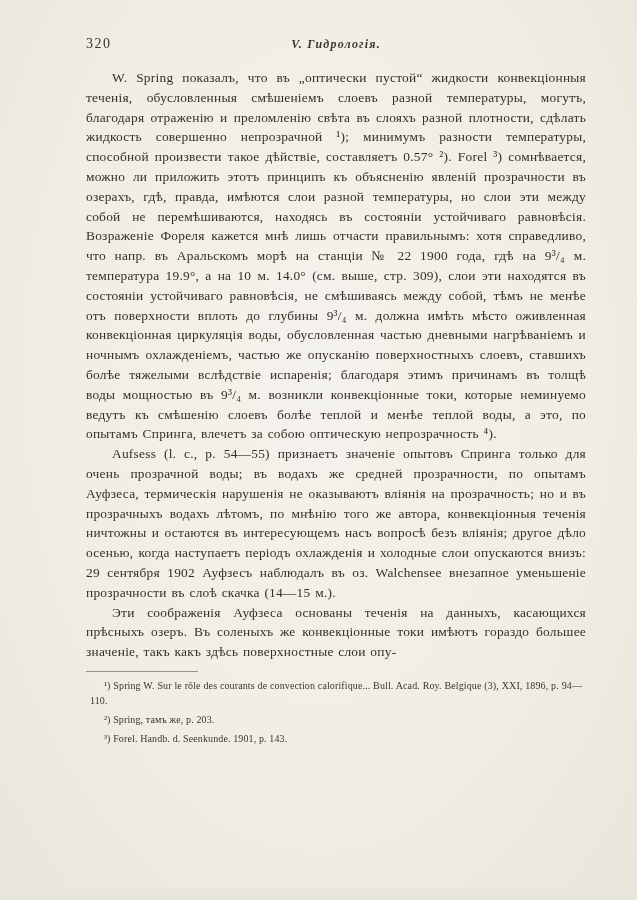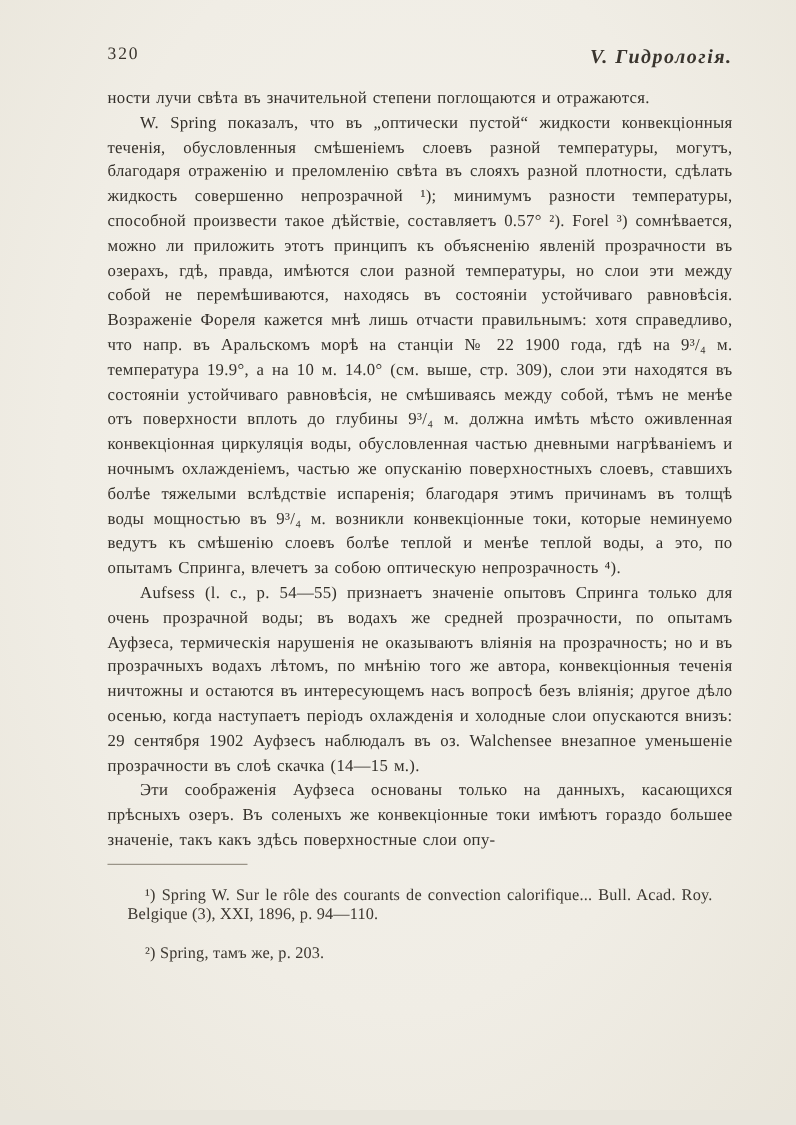--- a/index.html
+++ b/index.html
@@ -39,24 +39,24 @@
     top: 0;
     font-size: 14px;
     letter-spacing: 1.5px;
     color: #3a352e;
   }
   .running-title {
     position: absolute;
     left: 0;
     right: 0;
     top: 1px;
-    text-align: right;
+    text-align: center;
     font-style: italic;
     font-weight: bold;
-    font-size: 16px;
+    font-size: 12px;
     letter-spacing: 1.2px;
     color: #3a352e;
   }
   .body-text p {
     margin: 0;
     text-align: justify;
     font-size: 13.4px;
     line-height: 19.8px;
     letter-spacing: 0.018em;
     word-spacing: 0.08em;
@@ -69,48 +69,48 @@
   .footnote-rule {
     margin-top: 9px;
     width: 112px;
     height: 0;
     border-top: 1px solid #9a9488;
   }
   .footnotes {
     margin-top: 6px;
   }
   .footnotes p {
-    margin: 16px;
+    margin: 4px;
     text-align: justify;
-    font-size: 13px;
+    font-size: 10px;
     line-height: 15px;
     letter-spacing: 0.012em;
     text-indent: 14px;
     color: #3b362f;
   }
 </style>
 </head>
 <body>
 
 <div class="page">
   <div class="content">
 
     <div class="header-row">
       <span class="page-number">320</span>
       <span class="running-title">V. Гидрологія.</span>
     </div>
 
     <div class="body-text">
-      <p class="no-indent">ности лучи свѣта въ значительной степени поглощаются и отражаются.</p>
       <p>W. Spring показалъ, что въ „оптически пустой“ жидкости конвекціонныя теченія, обусловленныя смѣшеніемъ слоевъ разной температуры, могутъ, благодаря отраженію и преломленію свѣта въ слояхъ разной плотности, сдѣлать жидкость совершенно непрозрачной ¹); минимумъ разности температуры, способной произвести такое дѣйствіе, составляетъ 0.57° ²). Forel ³) сомнѣвается, можно ли приложить этотъ принципъ къ объясненію явленій прозрачности въ озерахъ, гдѣ, правда, имѣются слои разной температуры, но слои эти между собой не перемѣшиваются, находясь въ состояніи устойчиваго равновѣсія. Возраженіе Фореля кажется мнѣ лишь отчасти правильнымъ: хотя справедливо, что напр. въ Аральскомъ морѣ на станціи № 22 1900 года, гдѣ на 9³/₄ м. температура 19.9°, а на 10 м. 14.0° (см. выше, стр. 309), слои эти находятся въ состояніи устойчиваго равновѣсія, не смѣшиваясь между собой, тѣмъ не менѣе отъ поверхности вплоть до глубины 9³/₄ м. должна имѣть мѣсто оживленная конвекціонная циркуляція воды, обусловленная частью дневными нагрѣваніемъ и ночнымъ охлажденіемъ, частью же опусканію поверхностныхъ слоевъ, ставшихъ болѣе тяжелыми вслѣдствіе испаренія; благодаря этимъ причинамъ въ толщѣ воды мощностью въ 9³/₄ м. возникли конвекціонные токи, которые неминуемо ведутъ къ смѣшенію слоевъ болѣе теплой и менѣе теплой воды, а это, по опытамъ Спринга, влечетъ за собою оптическую непрозрачность ⁴).</p>
       <p>Aufsess (l. c., p. 54—55) признаетъ значеніе опытовъ Спринга только для очень прозрачной воды; въ водахъ же средней прозрачности, по опытамъ Ауфзеса, термическія нарушенія не оказываютъ вліянія на прозрачность; но и въ прозрачныхъ водахъ лѣтомъ, по мнѣнію того же автора, конвекціонныя теченія ничтожны и остаются въ интересующемъ насъ вопросѣ безъ вліянія; другое дѣло осенью, когда наступаетъ періодъ охлажденія и холодные слои опускаются внизъ: 29 сентября 1902 Ауфзесъ наблюдалъ въ оз. Walchensee внезапное уменьшеніе прозрачности въ слоѣ скачка (14—15 м.).</p>
-      <p>Эти соображенія Ауфзеса основаны только на данныхъ, касающихся прѣсныхъ озеръ. Въ соленыхъ же конвекціонные токи имѣютъ гораздо большее значеніе, такъ какъ здѣсь поверхностные слои опу-</p>
+      <p>Эти соображенія Ауфзеса основаны теченія на данныхъ, касающихся прѣсныхъ озеръ. Въ соленыхъ же конвекціонные токи имѣютъ гораздо большее значеніе, такъ какъ здѣсь поверхностные слои опу-</p>
     </div>
 
     <div class="footnote-rule"></div>
 
     <div class="footnotes">
       <p>¹) Spring W. Sur le rôle des courants de convection calorifique... Bull. Acad. Roy. Belgique (3), XXI, 1896, p. 94—110.</p>
       <p>²) Spring, тамъ же, p. 203.</p>
+      <p>³) Forel. Handb. d. Seenkunde. 1901, p. 143.</p>
     </div>
 
   </div>
 </div>
 
 </body></html>

